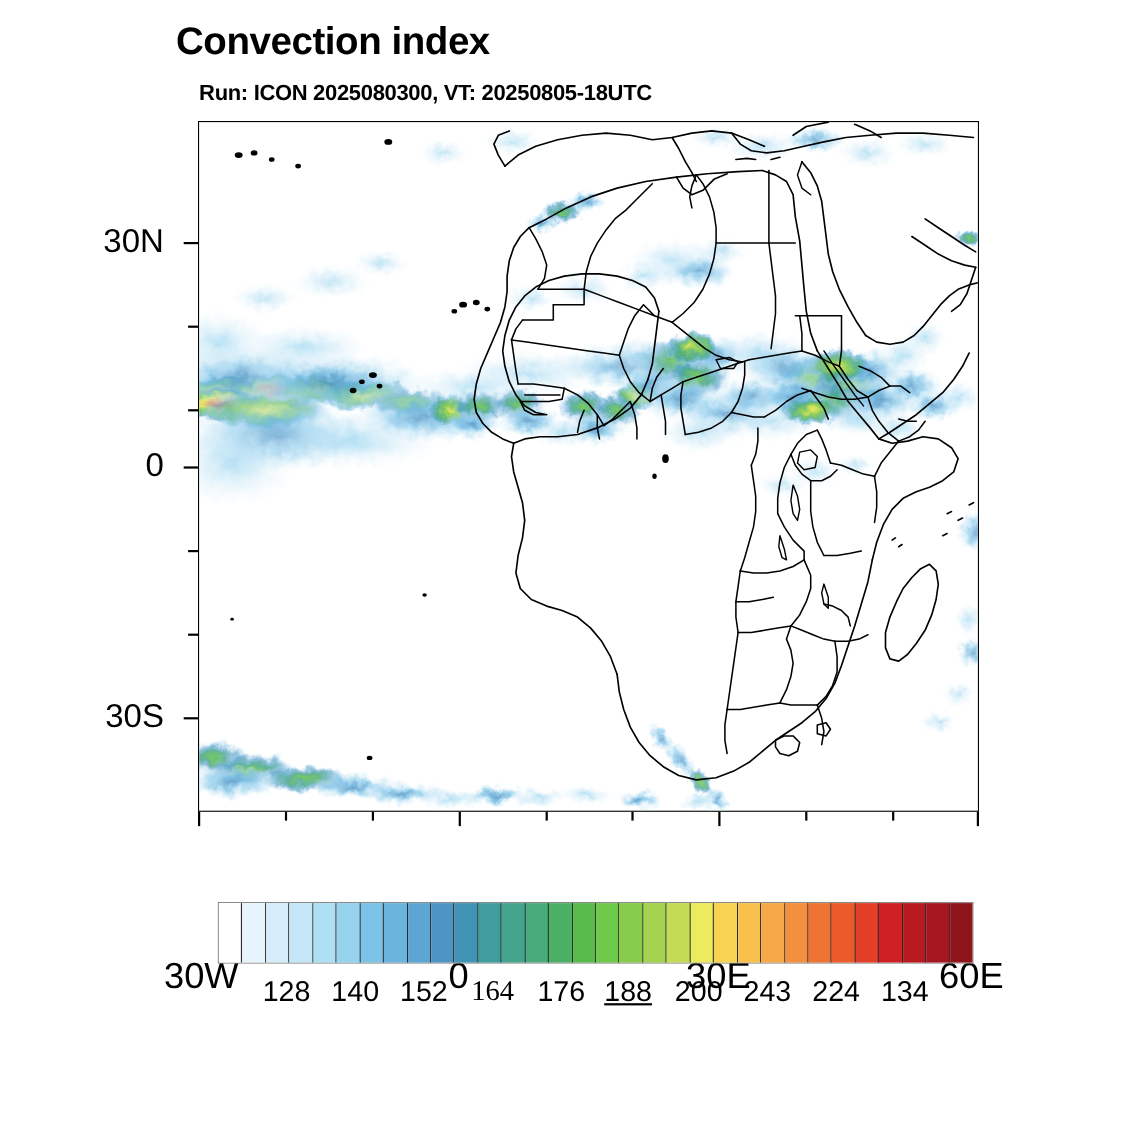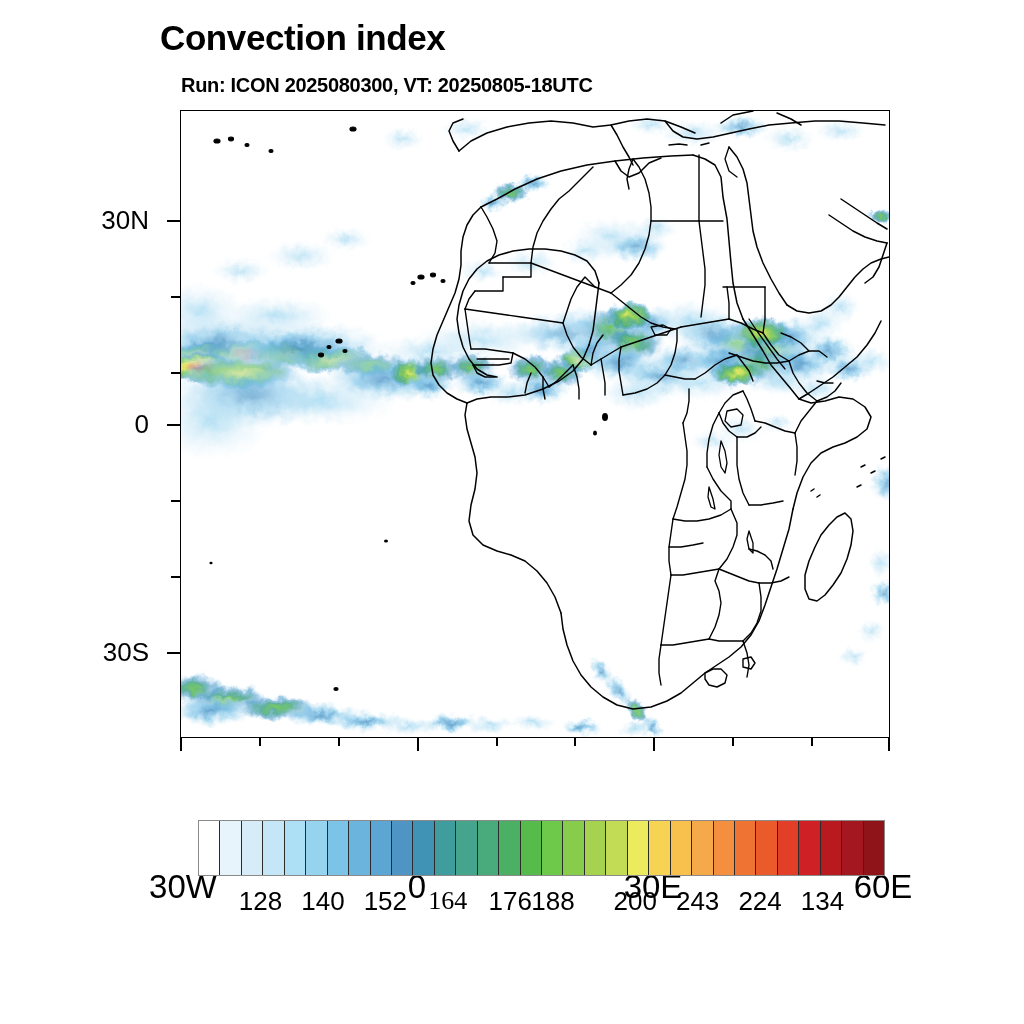--- a/index.html
+++ b/index.html
@@ -18,21 +18,21 @@
             overflow:hidden;background:#fff;}
   #mapsvg{position:absolute;left:0;top:0;width:710px;height:628px;display:block;}
 
   
   .tk{position:absolute;background:#000;}
   .tkyM{width:13px;height:1.8px;left:-13px;}
   .tkym{width:9px;height:1.5px;left:-9px;}
   .tkxM{height:13px;width:1.8px;top:628px;}
   .tkxm{height:8px;width:1.5px;top:628px;}
 
-  .ylab{position:absolute;font-size:26px;color:#000;text-align:right;
+  .ylab{position:absolute;font-size:30px;color:#000;text-align:right;
         white-space:nowrap;transform:translateY(-50%);right:741px;}
   .xlab{position:absolute;font-size:33px;color:#000;white-space:nowrap;
         transform:translateX(-50%);top:758px;}
 
   
   #cbwrap{position:absolute;left:198px;top:820px;width:687px;height:56px;}
   #cbar{position:absolute;inset:0;display:flex;border:1.2px solid #8a8a8a;box-sizing:border-box;}
   #cbar .cell{flex:1 1 0;height:100%;border-right:1px solid #2b2b2b;box-sizing:border-box;}
   #cbar .cell:last-child{border-right:none;}
   .cblab{position:absolute;font-size:26px;color:#000;white-space:nowrap;
@@ -547,20 +547,20 @@
         <div class="cell" style="background: rgb(165, 23, 32);"></div>
         <div class="cell" style="background: rgb(142, 20, 25);"></div>
       </div>
   </div>
   <div id="cblabels">
       <div class="cblab" style="left: 260.455px;">128</div>
       <div class="cblab" style="left: 322.909px;">140</div>
       <div class="cblab" style="left: 385.364px;">152</div>
       <div class="cblab" style="left: 447.818px; font-family: Liberation Serif, serif;">164</div>
       <div class="cblab" style="left: 510.273px;">176</div>
-      <div class="cblab" style="left: 553px;">188</div>
+      <div class="cblab" style="left: 571px; text-decoration: underline;">188</div>
       <div class="cblab" style="left: 635.182px;">200</div>
       <div class="cblab" style="left: 697.636px;">243</div>
       <div class="cblab" style="left: 760.091px;">224</div>
       <div class="cblab" style="left: 822.545px;">134</div>
     </div>
 
 </div>
 
 </body></html>

